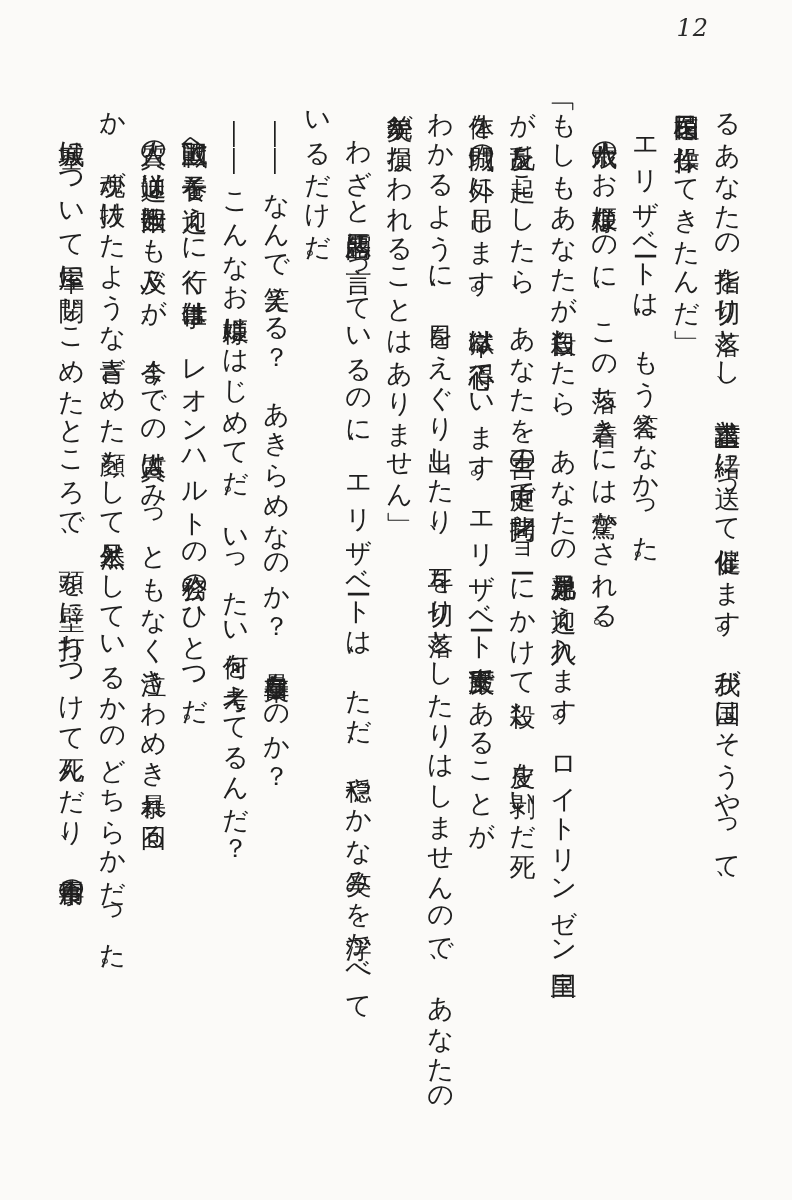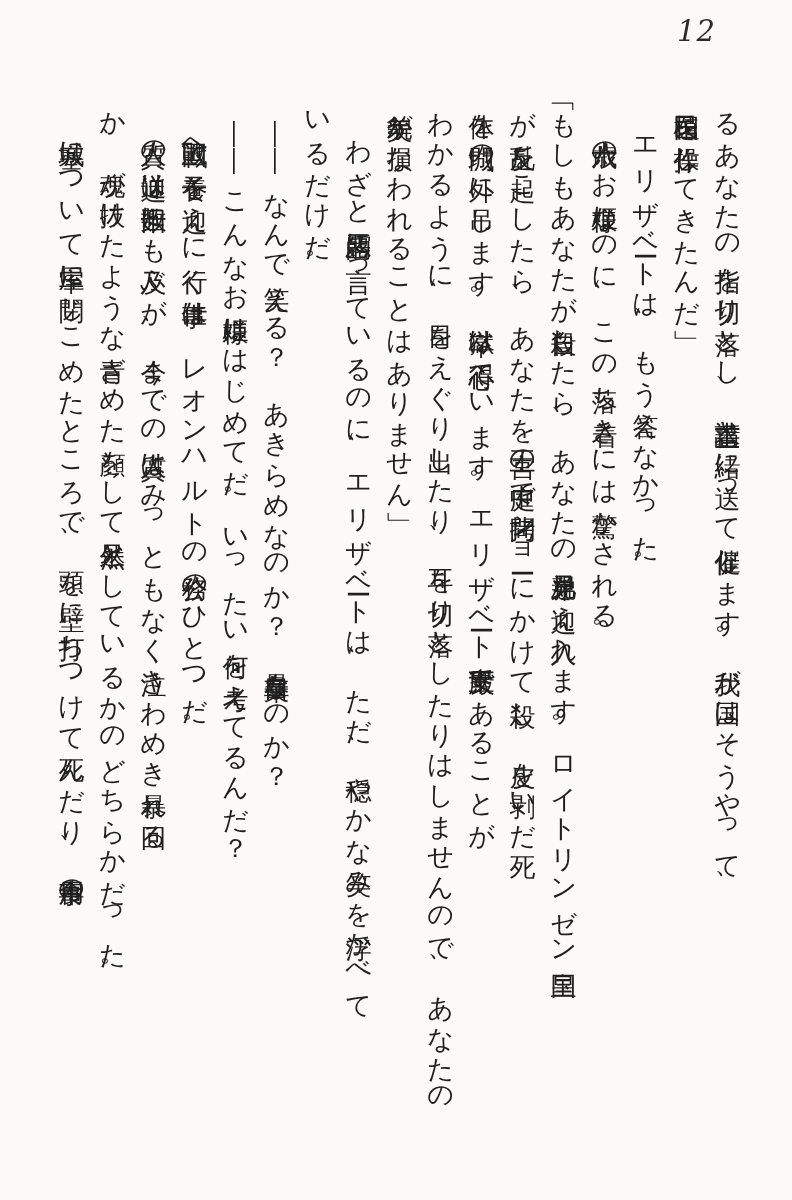--- a/index.html
+++ b/index.html
@@ -14,22 +14,22 @@
     font-family: "DejaVu Serif", "Liberation Serif", serif;
   }
   .book-page {
     position: absolute;
     inset: 0;
     background: #fbfaf8;
   }
   .page-number {
     position: absolute;
     top: 14px;
-    right: 76px;
-    font-size: 29px;
+    right: 83px;
+    font-size: 24px;
     font-style: italic;
     color: #2b2b2b;
     letter-spacing: 1px;
   }
   .text-block {
     position: absolute;
     top: 94px;
     right: 44px;
     height: 1060px;
     writing-mode: vertical-rl;

